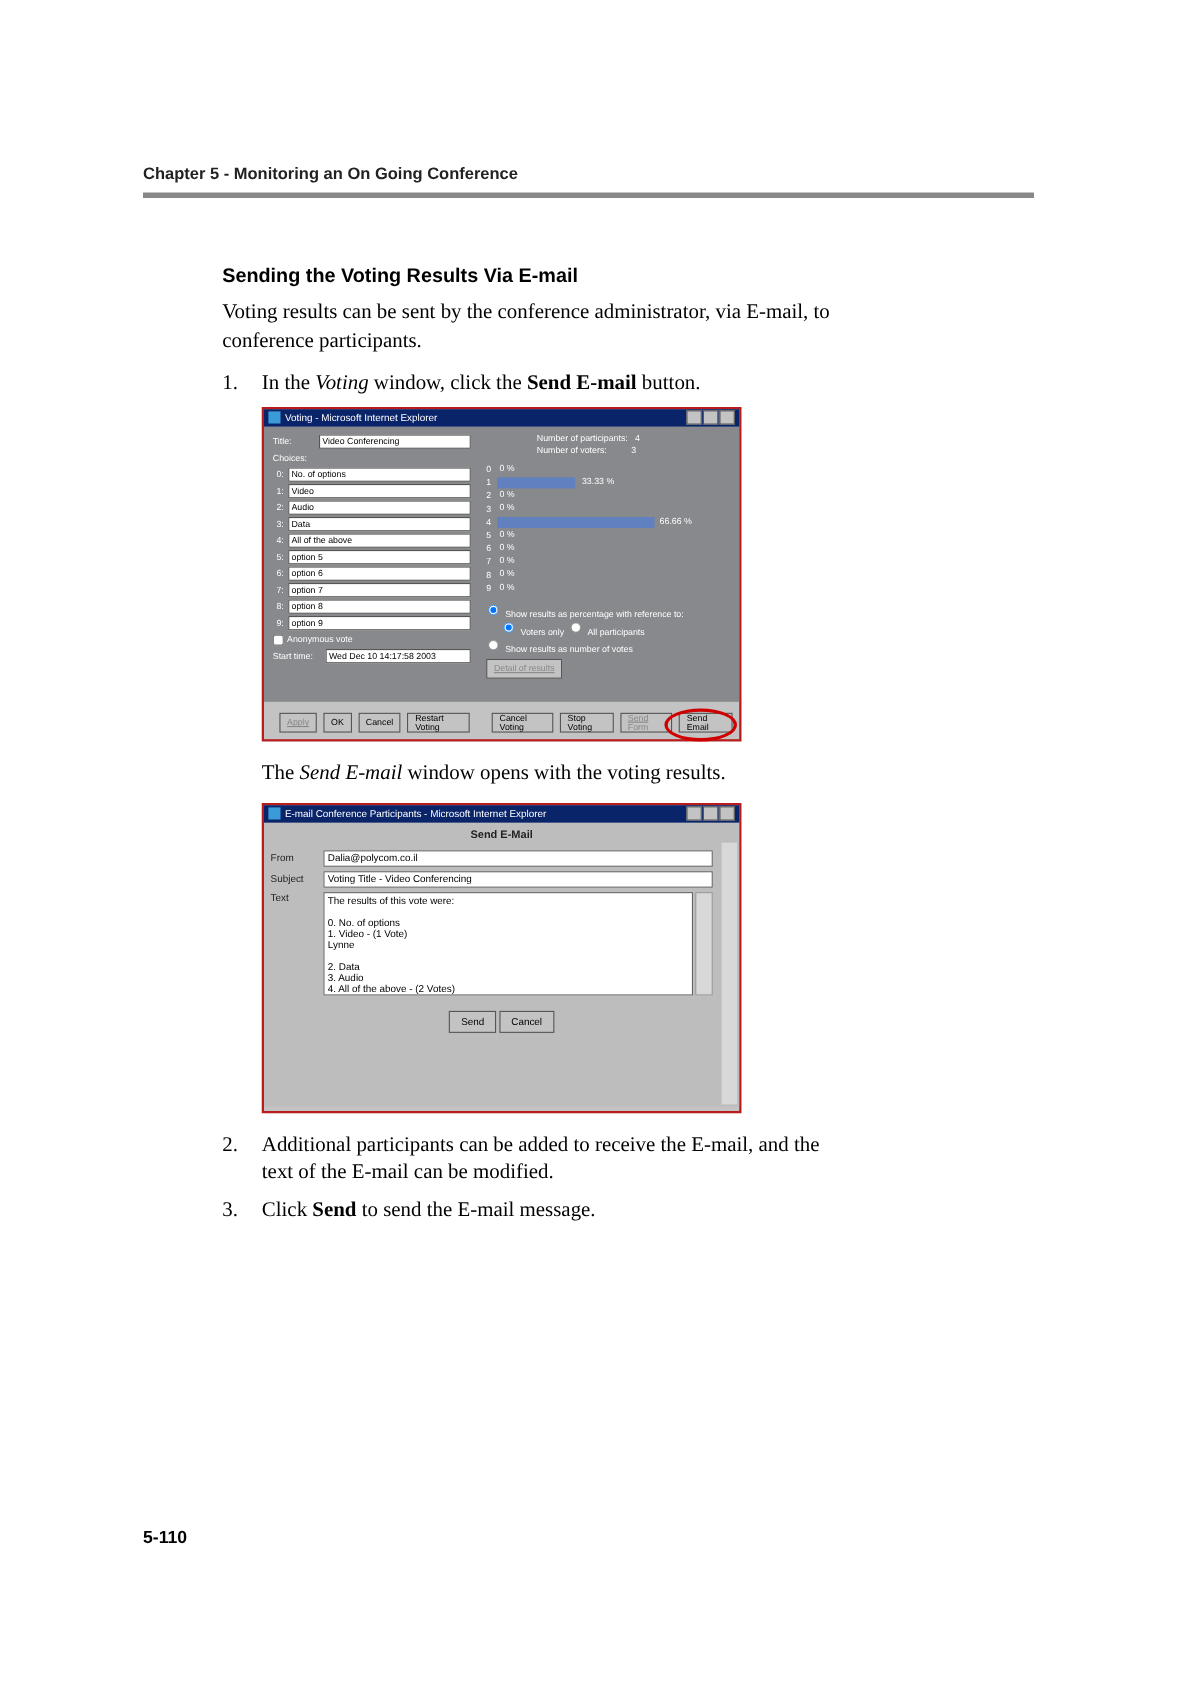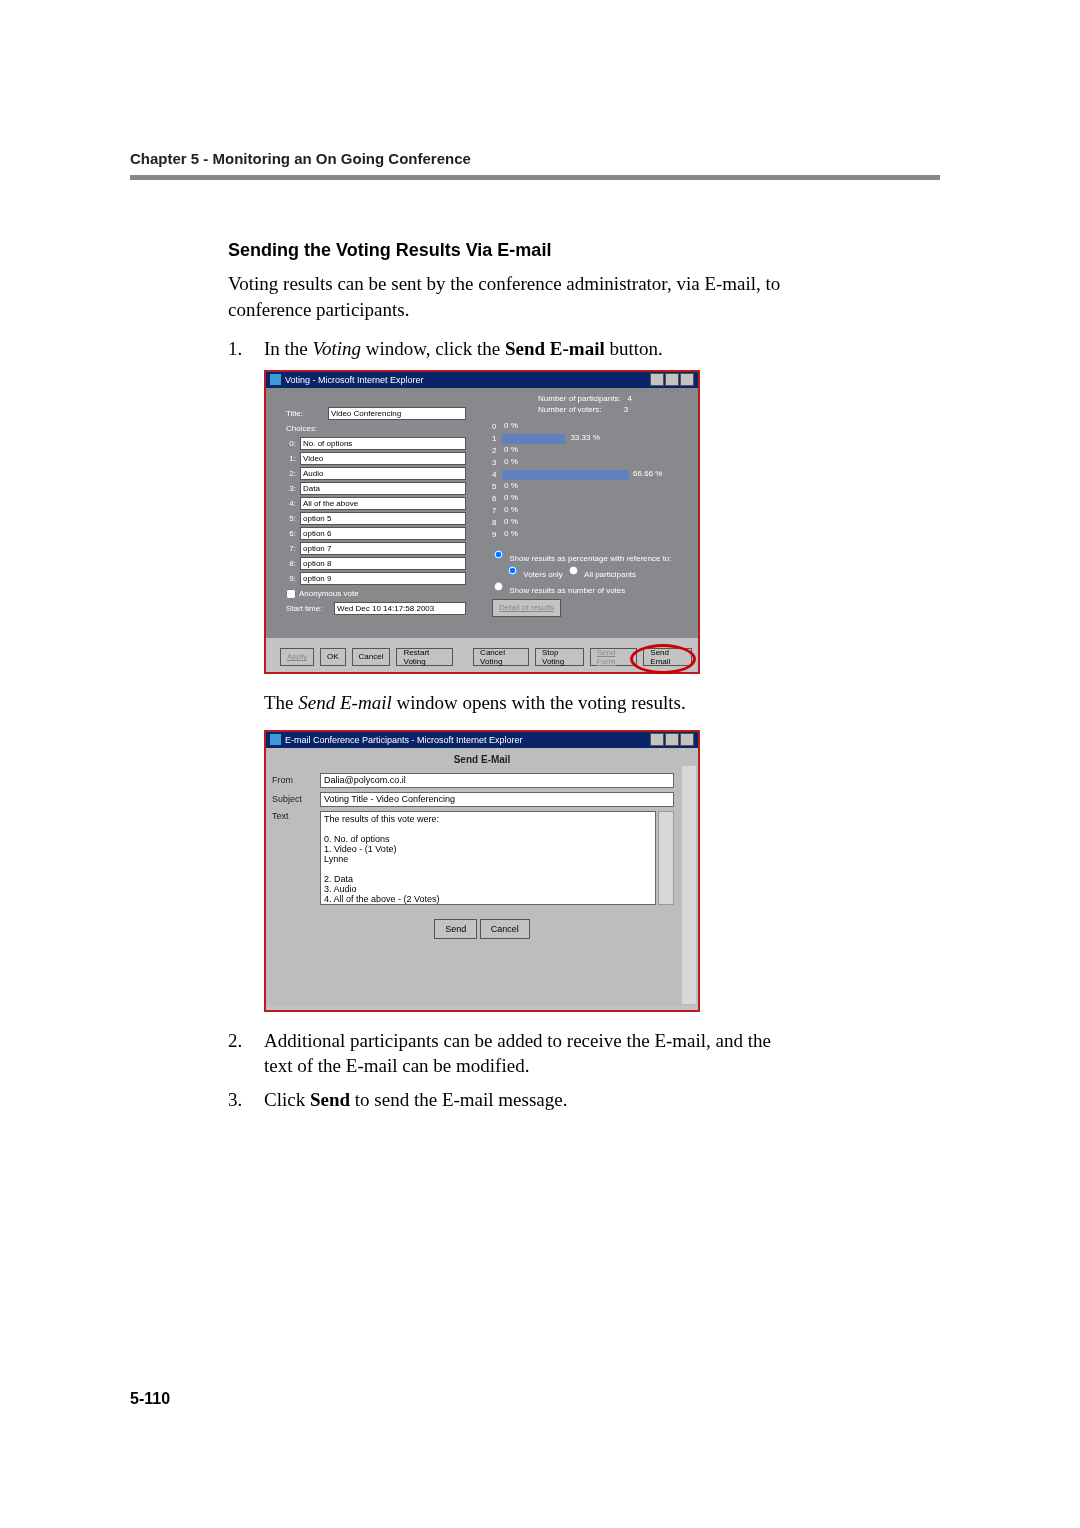--- a/index.html
+++ b/index.html
@@ -20,21 +20,21 @@
     font-size: 15px;
     color: #222;
   }
   .hr {
     height: 5px;
     background: #888;
     margin-top: 8px;
     margin-bottom: 60px;
   }
   .content {
-    margin-left: 98px;
+    margin-left: 72px;
     width: 560px;
   }
   .h-sans {
     font-family: Arial, sans-serif;
     font-weight: bold;
     font-size: 18px;
     margin-bottom: 10px;
   }
   .body-text {
     font-size: 19px;
@@ -83,21 +83,21 @@
   }
   .wbtns { margin-left: auto; display: flex; gap: 1px; }
   .wbtn { width: 12px; height: 11px; background: #c3c3c3; border: 1px solid #555; }
   .fig1-body {
     display: flex;
     height: 250px;
     background: #88898c;
   }
   .fig1-left {
     width: 180px;
-    padding: 20px;
+    padding: 8px;
     color: #fff;
     font-size: 8px;
   }
   .fig1-left .row { display: flex; align-items: center; margin-bottom: 3px; height: 12px; }
   .fig1-left .lab { width: 42px; }
   .fig1-left input.fld {
     flex: 1; height: 11px; font-size: 8px; border: 1px solid #555;
     background: #fff; color: #000; padding: 0 2px;
   }
   .fig1-left .num { width: 10px; text-align: right; margin-right: 4px; }

